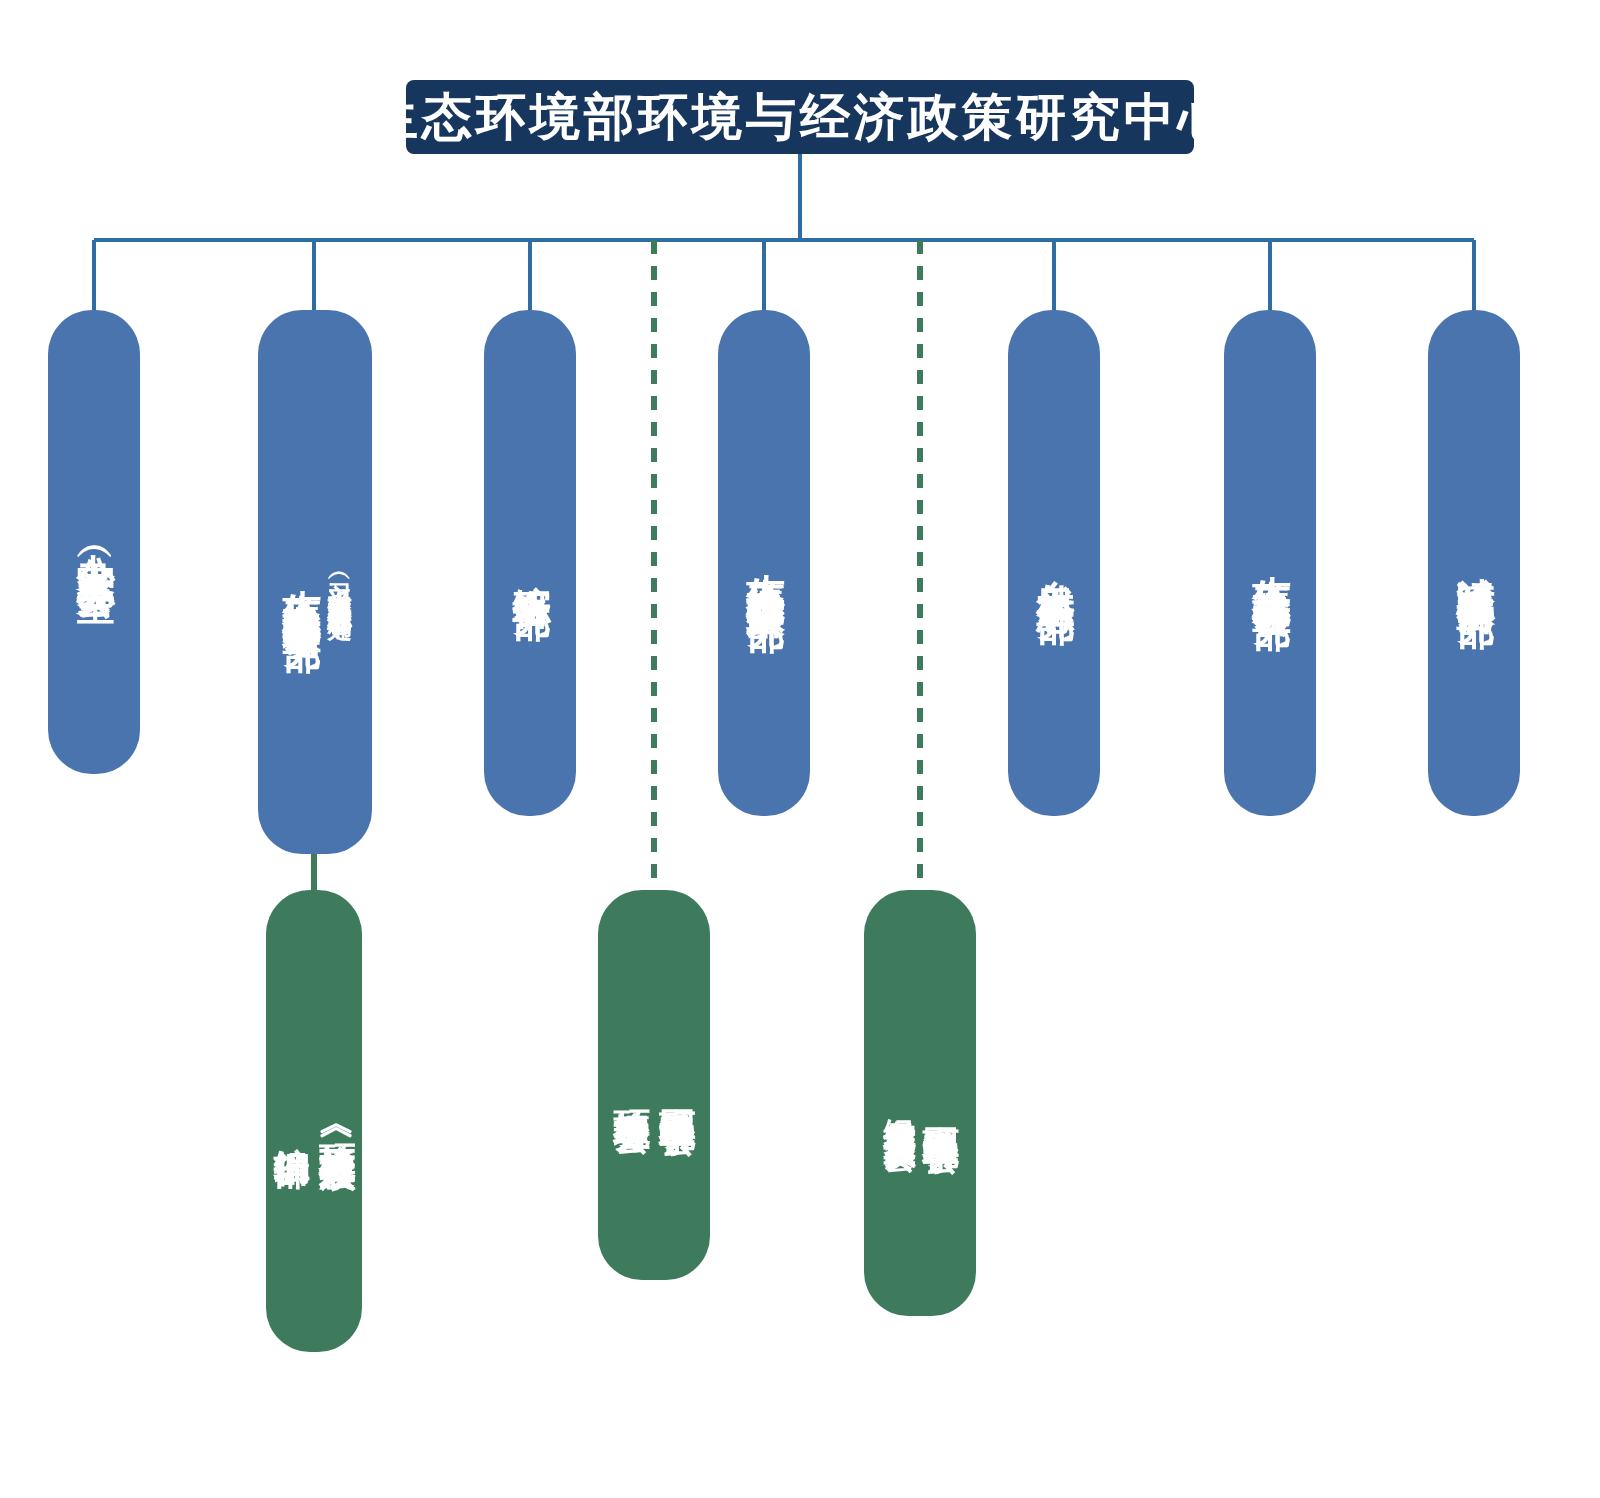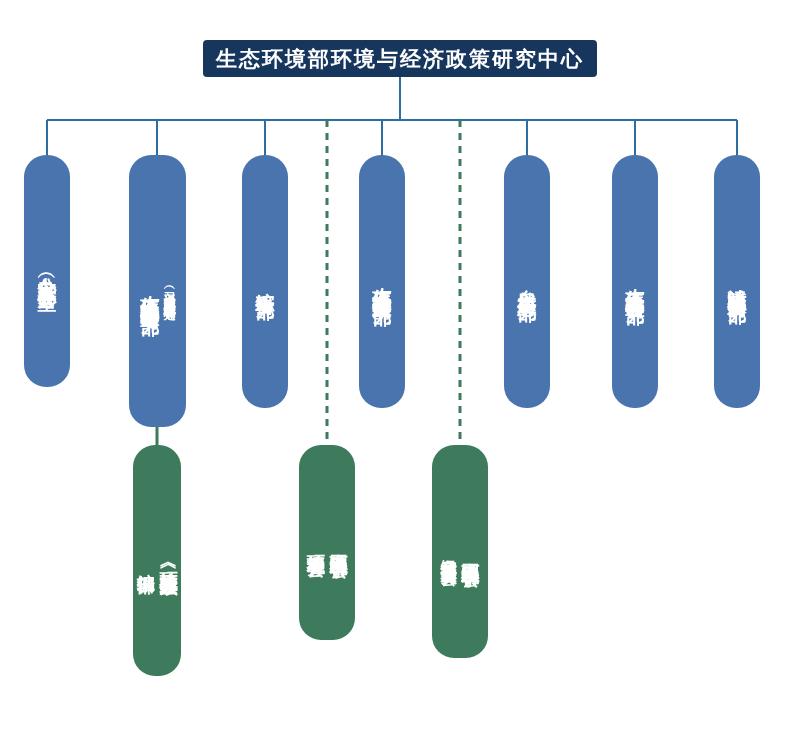--- a/index.html
+++ b/index.html
@@ -7,21 +7,21 @@
     position:relative;width:800px;height:749px;background:#ffffff;overflow:hidden;
     font-family:"Liberation Sans","DejaVu Sans",sans-serif;
   }
   .lines{position:absolute;left:0;top:0;width:800px;height:749px;z-index:0;}
   .node{
     position:absolute;z-index:1;display:flex;align-items:center;justify-content:center;
     color:#ffffff;box-sizing:border-box;
   }
   .root-box{
     background:#17365d;border-radius:4px;
-    font-size:21px;font-weight:bold;letter-spacing:2px;white-space:nowrap;text-align:center;
+    font-size:25px;font-weight:bold;letter-spacing:2px;white-space:nowrap;text-align:center;
   }
   .dept{background:#4a74ad;border-radius:22px;}
   .affil{background:#3e7a5c;border-radius:22px;}
   .vtext{
     writing-mode:vertical-rl;text-orientation:mixed;
     font-weight:bold;font-size:19px;letter-spacing:2px;line-height:1.15;
     display:block;
   }
   .pair-lr{display:flex;flex-direction:row;align-items:center;justify-content:center;gap:1px;}
   .pair-rl{display:flex;flex-direction:row-reverse;align-items:center;justify-content:center;gap:2px;}

